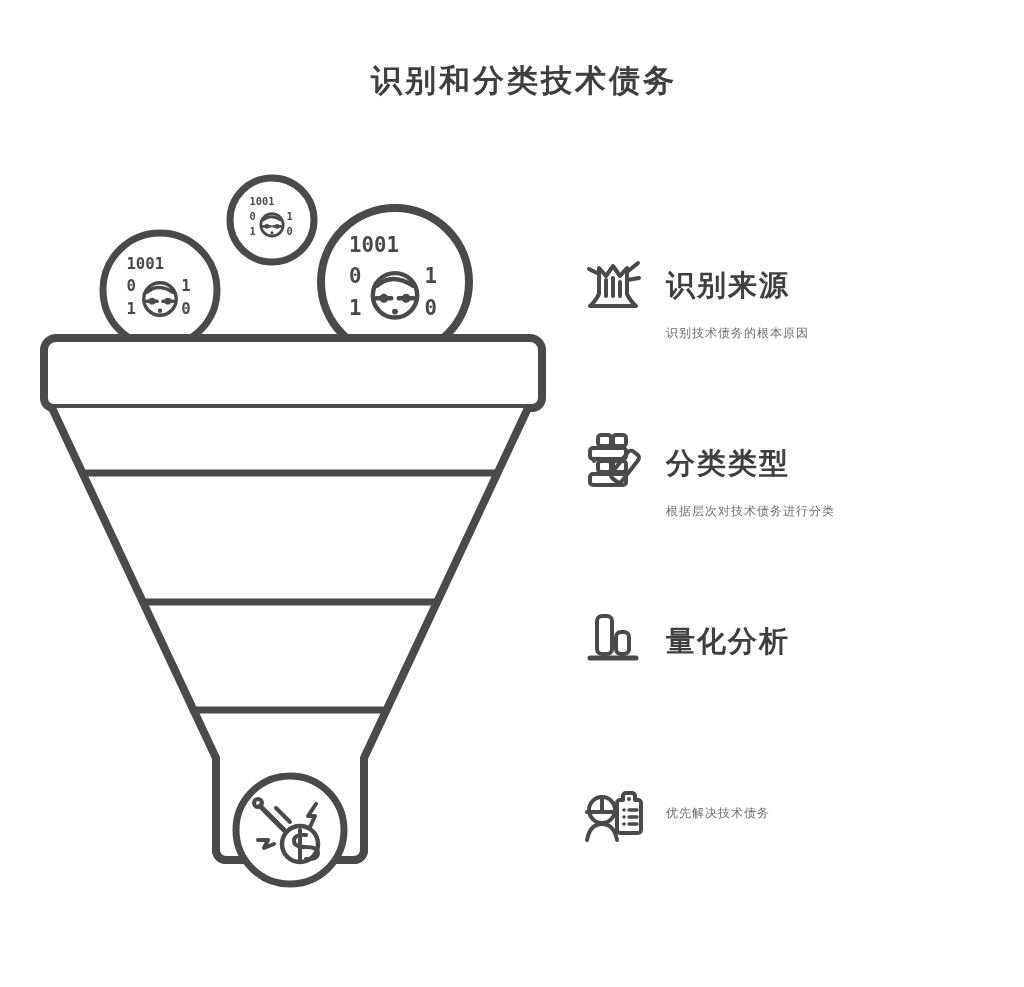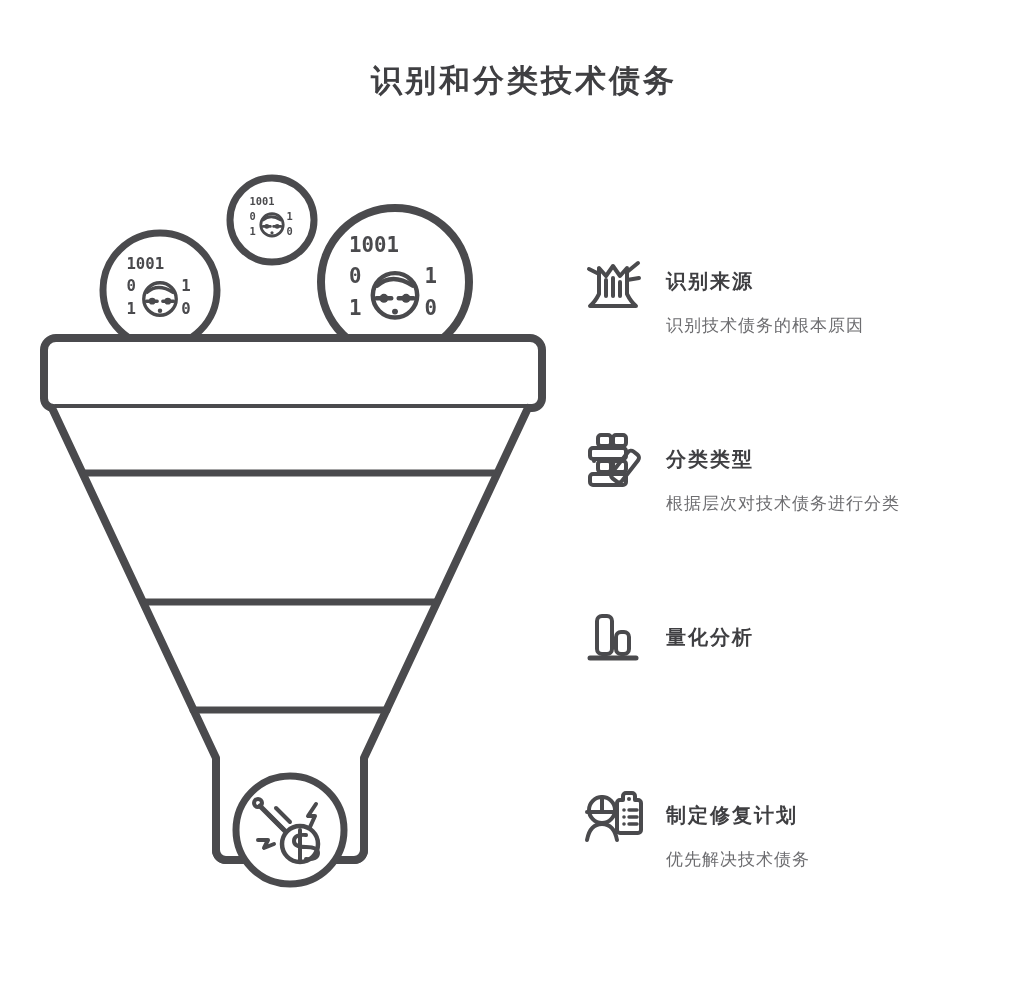--- a/index.html
+++ b/index.html
@@ -54,29 +54,29 @@
     display: flex;
     align-items: flex-start;
     justify-content: center;
     padding-top: 4px;
   }
   .step-text {
     flex: 1 1 auto;
     padding-left: 12px;
   }
   .step-title {
-    font-size: 20px;
+    font-size: 29px;
     font-weight: bold;
     letter-spacing: 2px;
     color: #3f3f42;
     margin-top: 22px;
     line-height: 1.1;
   }
   .step-desc {
-    font-size: 17px;
+    font-size: 12px;
     letter-spacing: 1px;
     color: #6d6d70;
     margin-top: 24px;
     line-height: 1.2;
   }
 </style>
 </head>
 <body>
 
 <div id="page-title">识别和分类技术债务</div>
@@ -261,18 +261,17 @@
         <circle cx="47" cy="13" r="2" fill="#4a4a4d" stroke="none"></circle>
         <circle cx="42" cy="24" r="1.8" fill="#4a4a4d" stroke="none"></circle>
         <circle cx="42" cy="31" r="1.8" fill="#4a4a4d" stroke="none"></circle>
         <circle cx="42" cy="38" r="1.8" fill="#4a4a4d" stroke="none"></circle>
         <line x1="47" y1="24" x2="55" y2="24" stroke-width="3.4"></line>
         <line x1="47" y1="31" x2="55" y2="31" stroke-width="3.4"></line>
         <line x1="47" y1="38" x2="55" y2="38" stroke-width="3.4"></line>
       </svg>
     </div>
     <div class="step-text">
-      <div class="step-title">制定修复计划</div>
       <div class="step-desc">优先解决技术债务</div>
     </div>
   </div>
 
 </div>
 
 </body></html>

